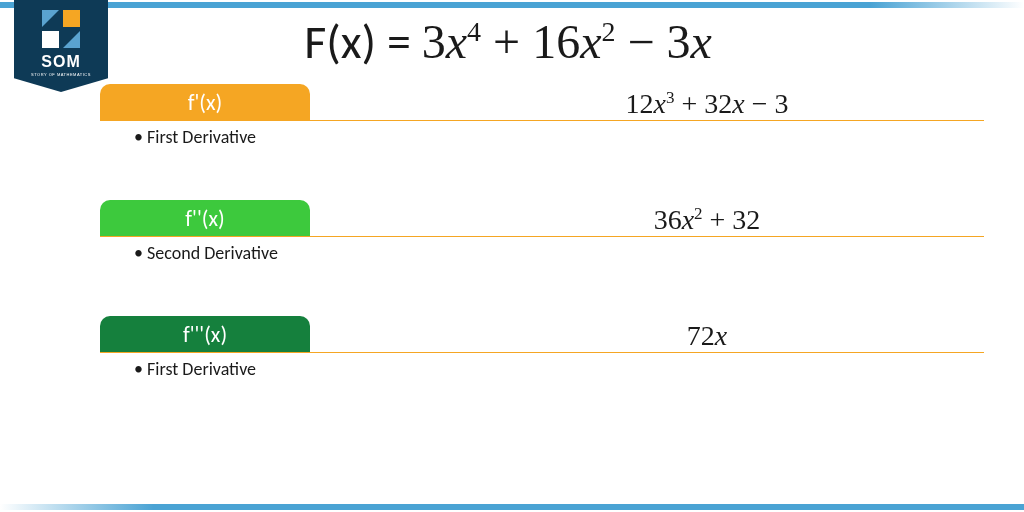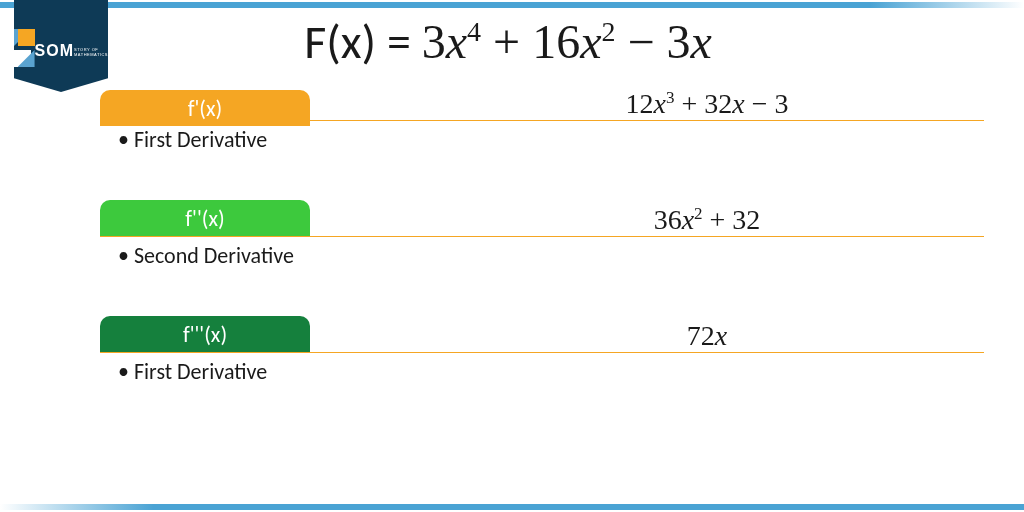--- a/index.html
+++ b/index.html
@@ -33,21 +33,21 @@
     }
     .logo-badge {
       position: absolute;
       top: 0;
       left: 14px;
       width: 94px;
       height: 92px;
       background: #0e3a56;
       clip-path: polygon(0 0, 100% 0, 100% 85%, 50% 100%, 0 85%);
       display: flex;
-      flex-direction: row;
+      flex-direction: column;
       align-items: center;
       justify-content: flex-start;
       padding-top: 10px;
     }
     .logo-icon {
       width: 38px;
       height: 38px;
       position: relative;
       margin-bottom: 6px;
     }
@@ -112,36 +112,36 @@
       width: 210px;
       height: 36px;
       border-radius: 10px 10px 0 0;
       display: flex;
       align-items: center;
       justify-content: center;
       color: white;
       font-size: 22px;
       font-family: 'Calibri', sans-serif;
     }
-    .deriv-label-box.c1 { background: #f5a623; margin-top: 6px; }
+    .deriv-label-box.c1 { background: #f5a623; }
     .deriv-label-box.c2 { background: #3dc93d; }
     .deriv-label-box.c3 { background: #15803d; }
     .deriv-underline {
       position: absolute;
       top: 36px;
       left: 0;
       right: 0;
       height: 1px;
       background: #f5a623;
     }
     .deriv-desc {
       position: absolute;
       top: 42px;
-      left: 18px;
-      font-size: 22px;
+      left: 34px;
+      font-size: 18px;
       color: #1a1a1a;
       font-family: 'Calibri', sans-serif;
     }
     .deriv-desc::before {
       content: "• ";
     }
     .deriv-expr {
       position: absolute;
       top: 4px;
       left: 330px;

